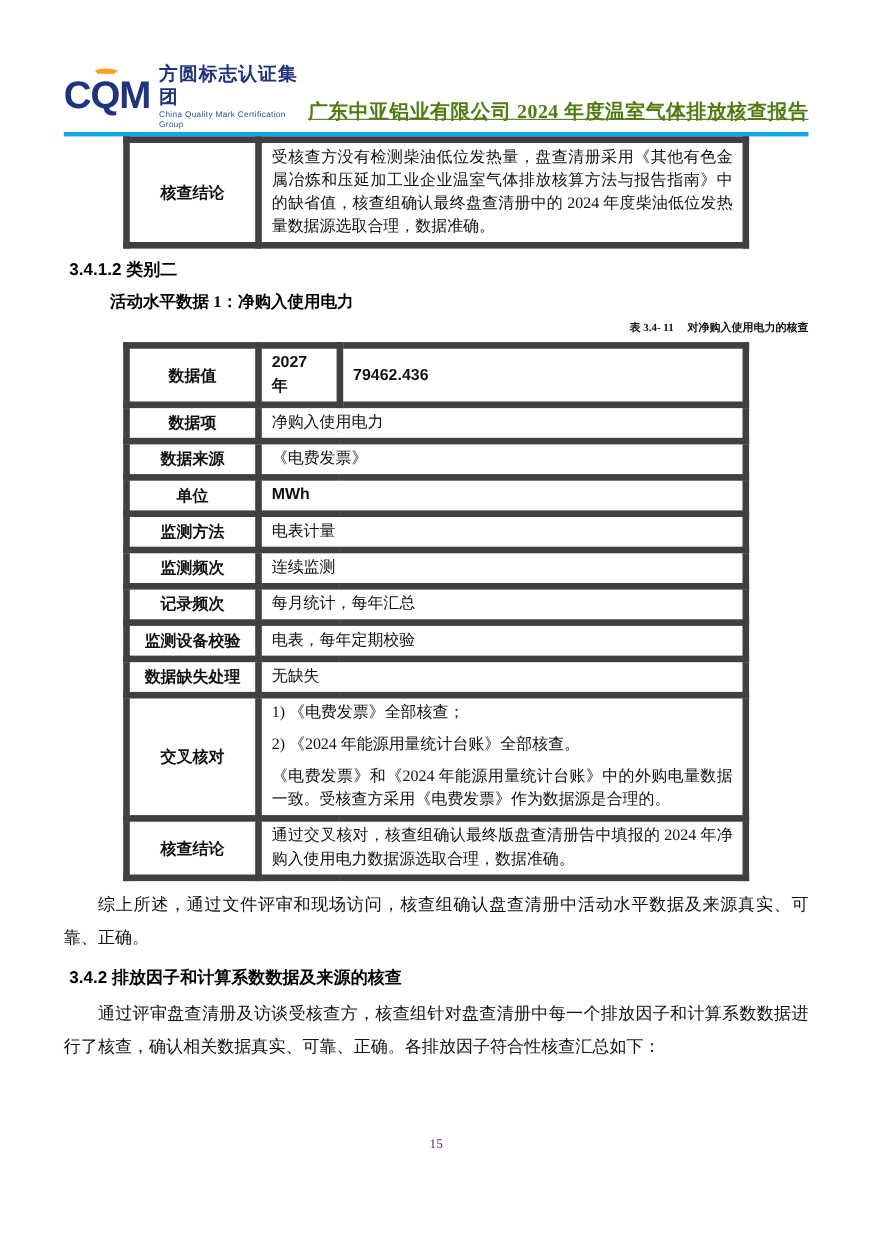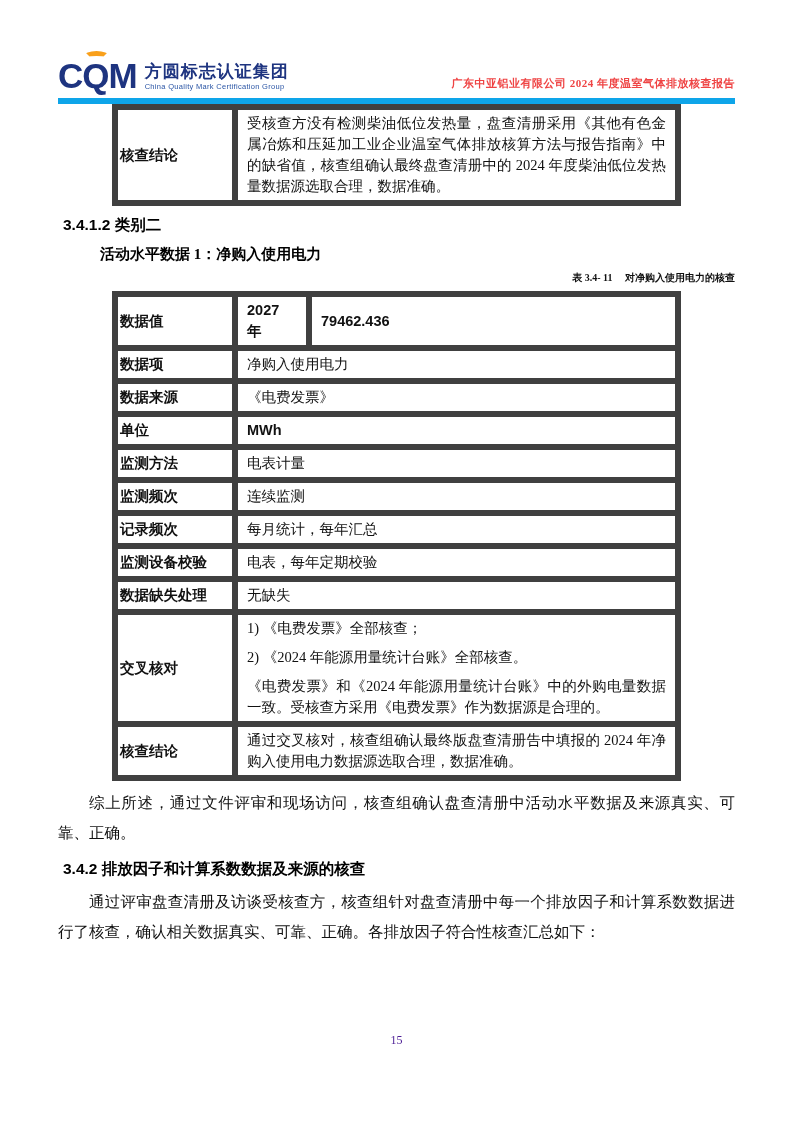--- a/index.html
+++ b/index.html
@@ -15,21 +15,21 @@
     overflow: hidden;
   }
   .content { padding: 57px 58px 0 58px; }
 
   
   .header {
     display: flex;
     justify-content: space-between;
     align-items: flex-end;
     padding-bottom: 3px;
-    border-bottom: 6px solid #0ea5e9;
+    border-bottom: 4px solid #0ea5e9;
   }
   .logo { display: flex; align-items: center; gap: 8px; }
   .logo-mark {
     position: relative;
     font-family: "Liberation Sans", sans-serif;
     font-weight: 800;
     font-size: 35px;
     line-height: 38px;
     letter-spacing: -1px;
     color: #1e3480;
@@ -54,42 +54,43 @@
     color: #1e3480;
   }
   .logo-en {
     font-family: "Liberation Sans", sans-serif;
     font-size: 7.5px;
     letter-spacing: 0.3px;
     color: #2a55a5;
   }
   .doc-title {
     font-weight: bold;
-    font-size: 11px;
+    font-size: 18px;
     letter-spacing: 0.5px;
-    color: #ef4444;
+    color: #4d7c0f;
     padding-bottom: 4px;
     white-space: nowrap;
+    text-decoration: underline;
   }
 
   
   table.vtable {
     border-collapse: collapse;
     width: 569px;
     margin: 0 auto;
     table-layout: fixed;
   }
   table.vtable td {
     border: 6px solid #404040;
     vertical-align: middle;
     font-size: 14.5px;
   }
   td.lab {
     font-weight: bold;
-    text-align: left;
+    text-align: center;
     padding: 3px 2px;
   }
   td.val { padding: 3px 9px; line-height: 21px; text-align: justify; }
   .t-top { margin-top: 1px; }
   .t-top td.lab { width: 120px; }
   .t-main col.c1 { width: 120px; }
   .t-main col.c2 { width: 74px; }
   .t-main td { height: 28px; margin-top: 28px; }
   .num {
     font-family: "Liberation Sans", sans-serif;

